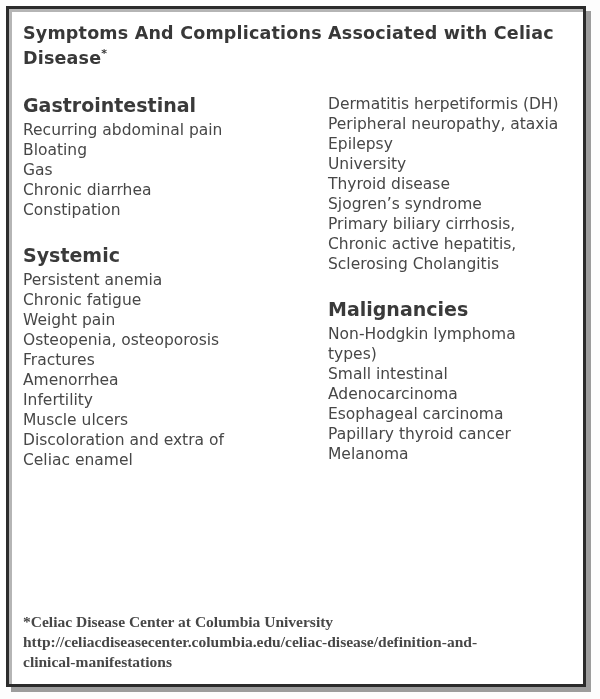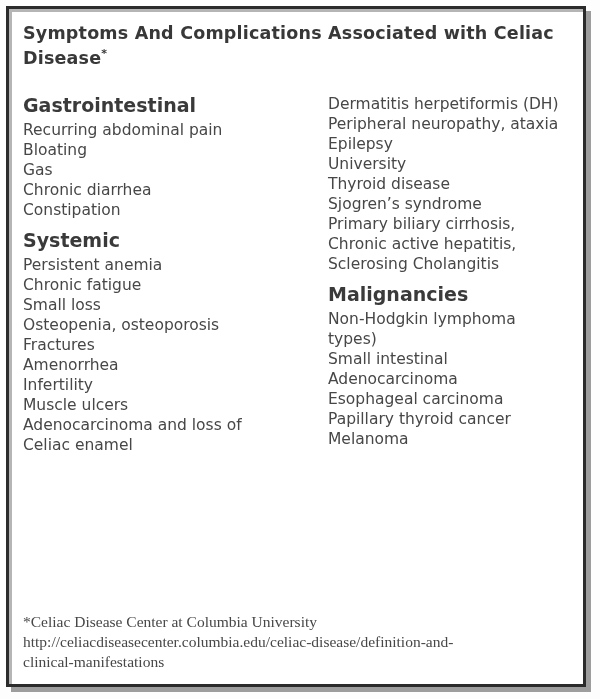--- a/index.html
+++ b/index.html
@@ -32,39 +32,39 @@
     font-size: 11px;
     vertical-align: super;
     line-height: 0;
   }
   .cols {
     display: flex;
     margin-top: 23px;
   }
   .col-left { width: 305px; flex: 0 0 305px; }
   .col-right { flex: 1 1 auto; }
-  .section + .section { margin-top: 9px; }
+  .section + .section { margin-top: 24px; }
   .section h2 {
     font-size: 19px;
     font-weight: bold;
     line-height: 23px;
     color: #3a3a3a;
     white-space: pre-line;
     margin-bottom: 3px;
   }
   .line {
     font-size: 15.5px;
     line-height: 20px;
     color: #474747;
     white-space: pre;
   }
   .footnote {
     margin-top: auto;
     font-family: "Liberation Serif", serif;
-    font-weight: normal;
+    font-weight: bold;
     font-size: 15.5px;
     line-height: 21.5px;
     color: #3d3d3d;
     padding-bottom: 2px;
   }
 </style>
 </head>
 <body>
 
 <div class="sheet">
@@ -84,27 +84,27 @@
             <div class="line">Gas</div>
             <div class="line">Chronic diarrhea</div>
             <div class="line">Constipation</div>
           </div>
       </div>
       <div class="section">
         <h2>Systemic</h2>
         <div>
             <div class="line">Persistent anemia</div>
             <div class="line">Chronic fatigue</div>
-            <div class="line">Small loss</div>
+            <div class="line">Weight pain</div>
             <div class="line">Osteopenia, osteoporosis</div>
             <div class="line">Fractures</div>
             <div class="line">Amenorrhea</div>
             <div class="line">Infertility</div>
             <div class="line">Muscle ulcers</div>
-            <div class="line">Adenocarcinoma and loss of</div>
+            <div class="line">Discoloration and extra of</div>
             <div class="line">Celiac enamel</div>
           </div>
       </div>
     </div>
 
     <div class="col-right">
       <div class="section">
         <div>
             <div class="line">Dermatitis herpetiformis (DH)</div>
             <div class="line">Peripheral neuropathy, ataxia</div>

